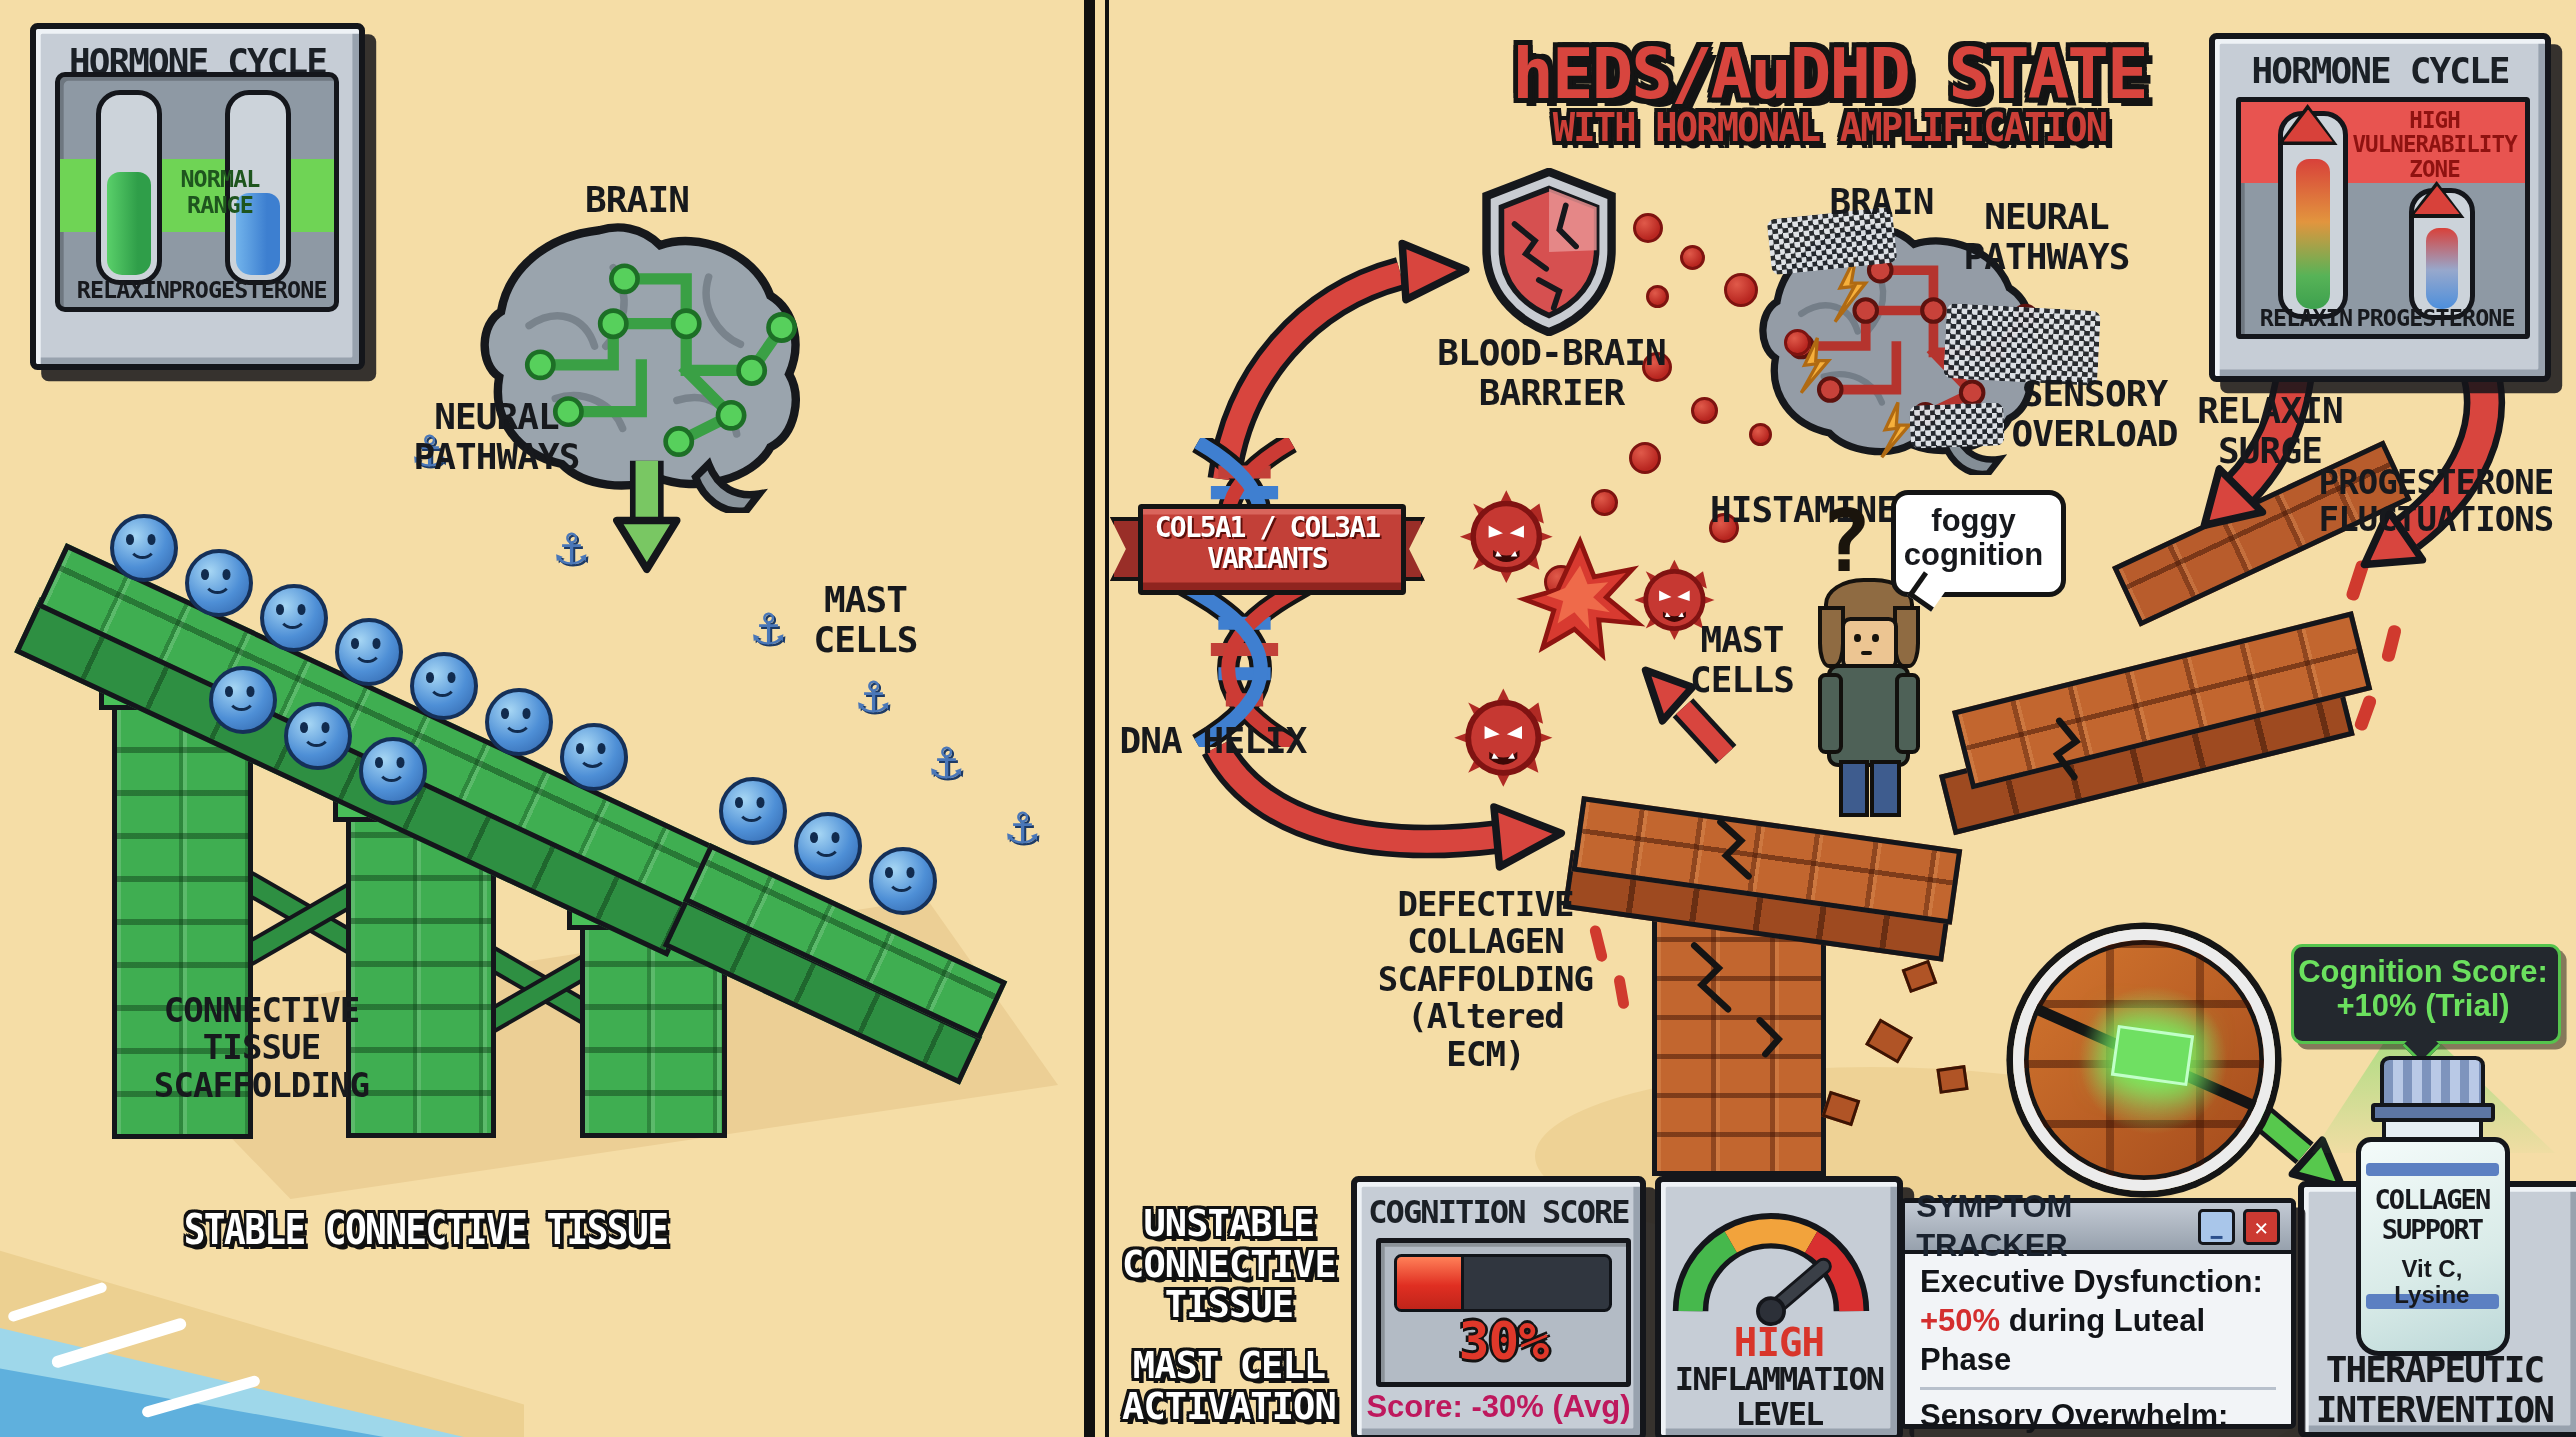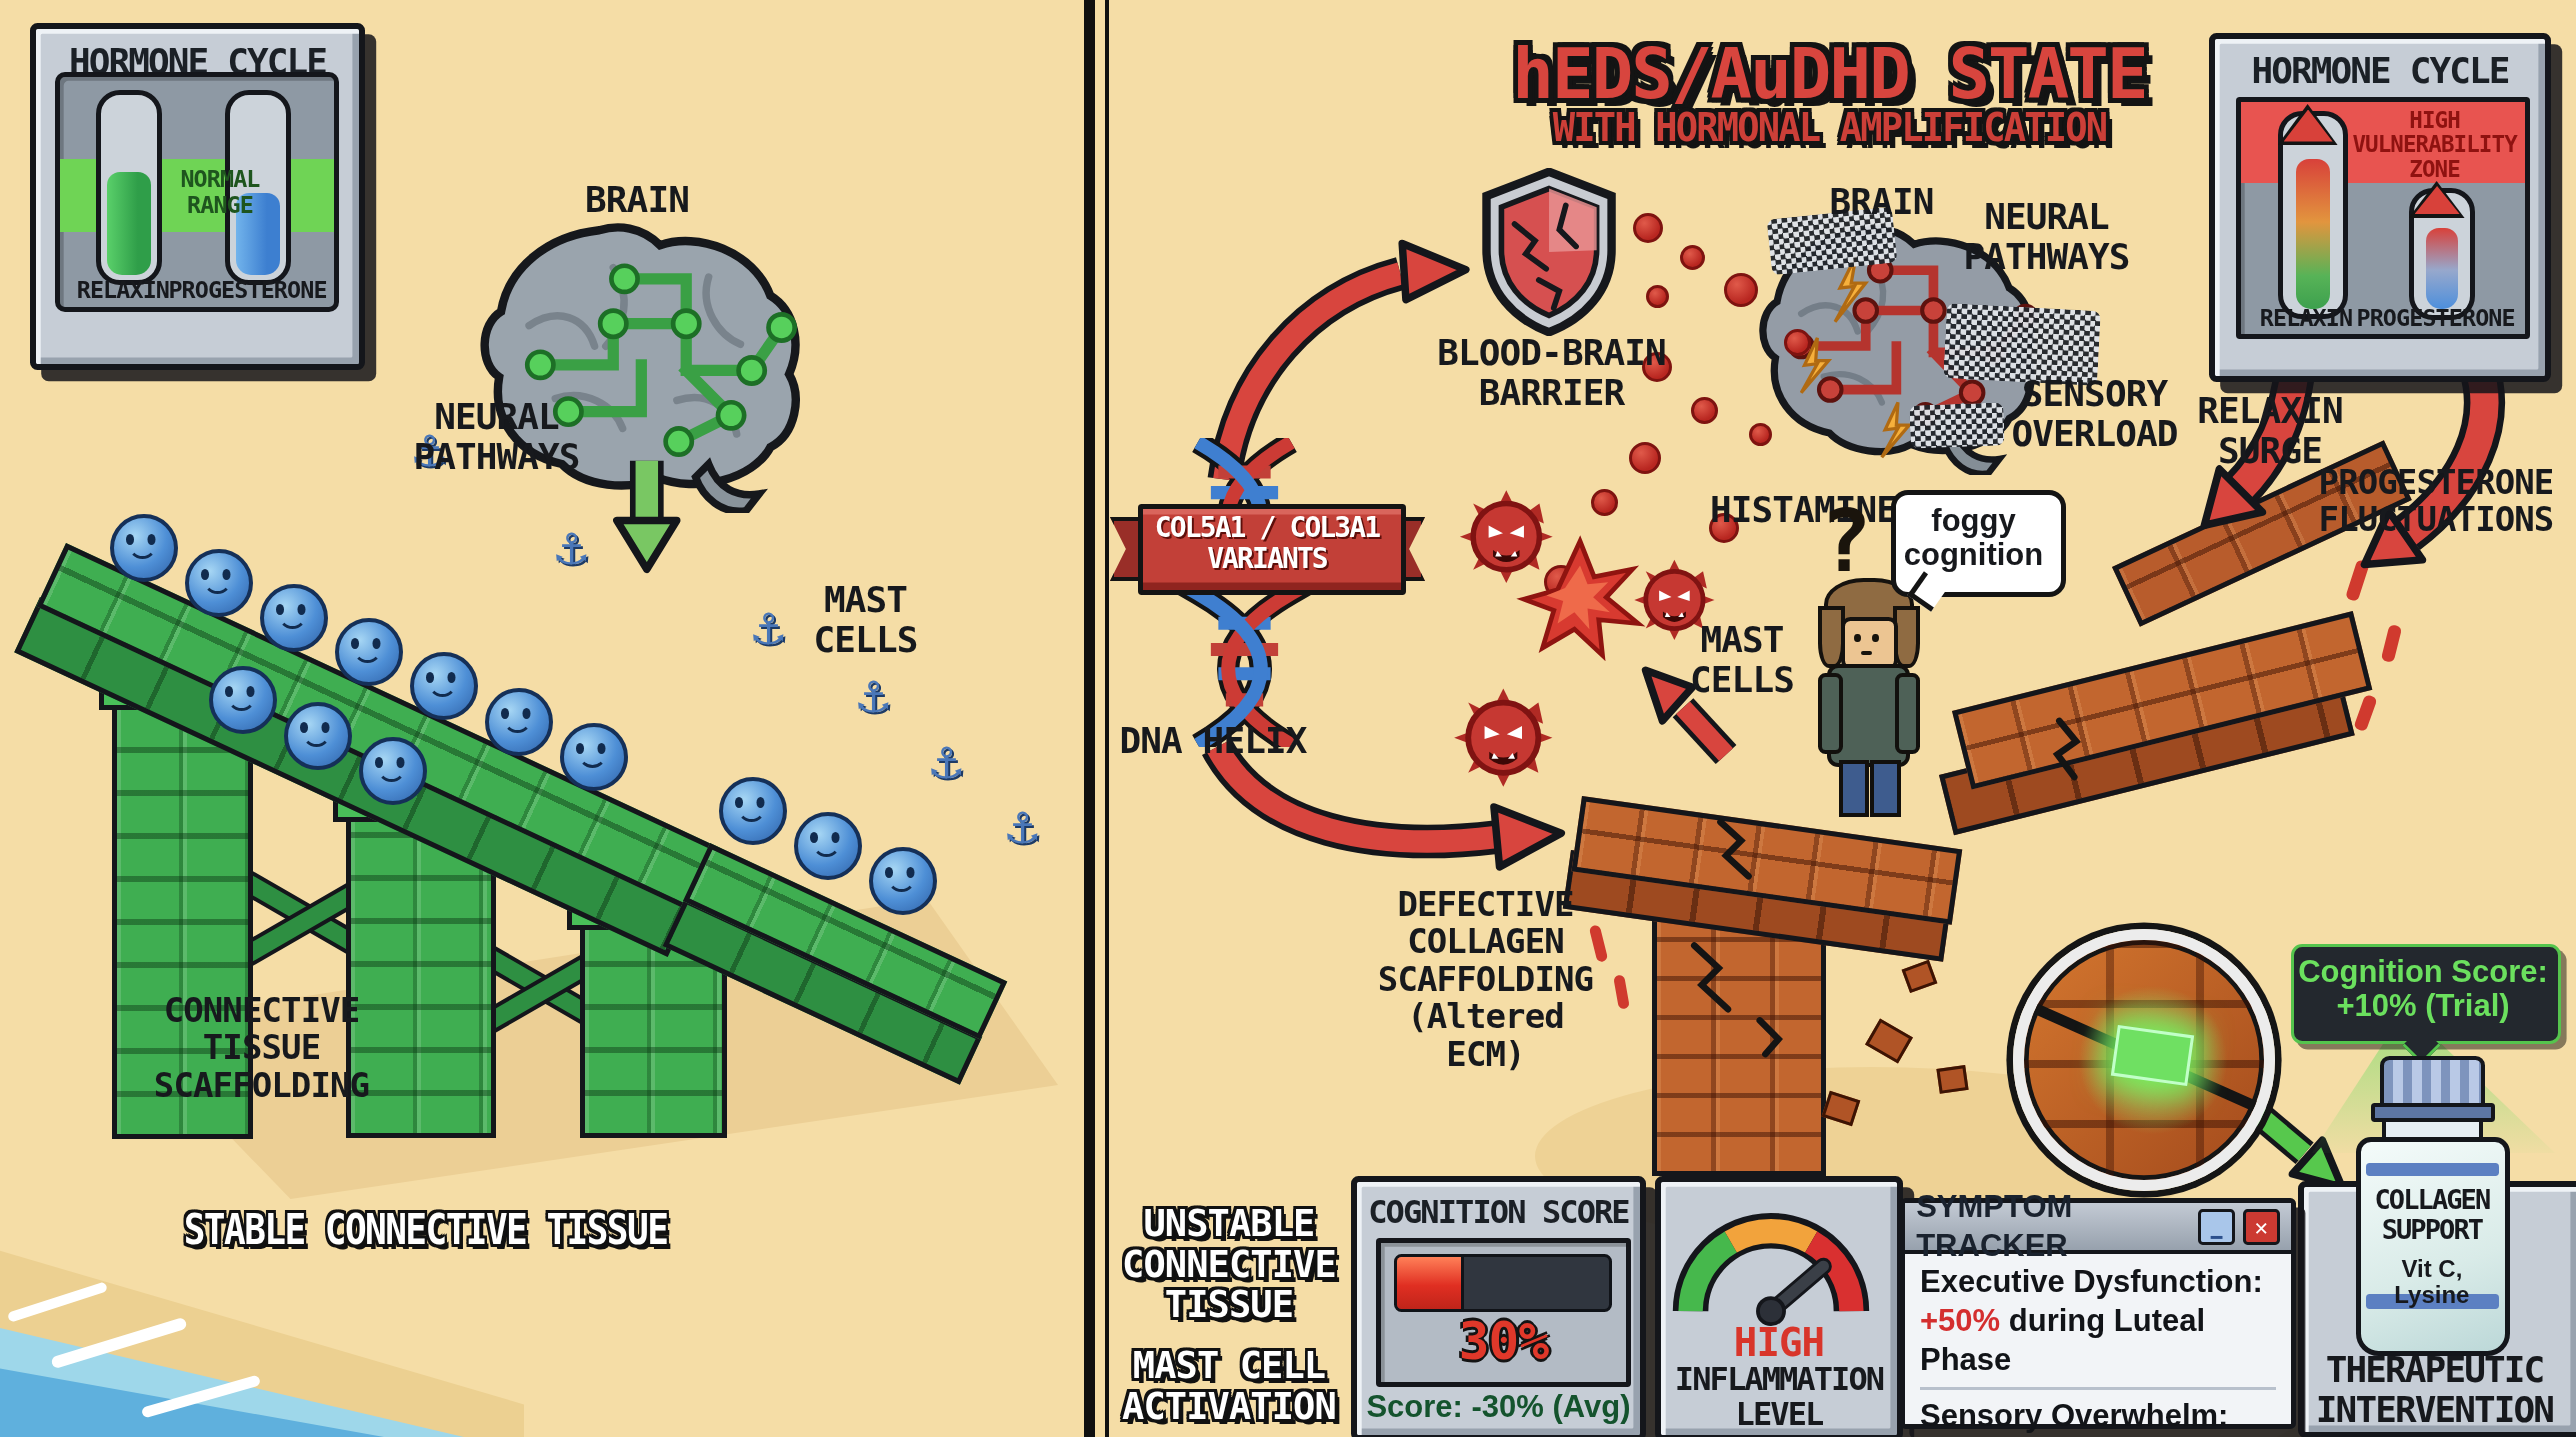--- a/index.html
+++ b/index.html
@@ -321,21 +321,21 @@
 ACTIVATION</div>
 
   <div class="panel" style="left:1351px;top:1176px;width:283px;height:253px;">
     <div class="ptitle" style="font-size:32px;">COGNITION SCORE</div>
     <div class="pinner" style="left:19px;top:56px;width:245px;height:139px;background:#b3bbc5;">
       <div class="abs" style="left:13px;top:11.2px;width:212px;height:52px;background:#30363f;border:3.7px solid #101318;border-radius:7.5px;overflow:hidden;">
         <div class="abs" style="left:0;top:0;width:30%;height:100%;background:linear-gradient(180deg,#ff8058,#e02f22 55%,#c0241a);border-right:3.7px solid #101318;"></div>
       </div>
       <div class="lbl" style="left:0;top:71px;width:100%;font-size:51px;color:#e0382a;text-shadow:2.8px 0 #141414,-2.8px 0 #141414,0 2.8px #141414,0 -2.8px #141414;">30%</div>
     </div>
-    <div class="lbl" style="left:0;bottom:11.2px;top:auto;width:100%;font-size:31px;color:#14532d;font-family:'Liberation Sans',sans-serif;letter-spacing:0;">Score: -30% (Avg)</div>
+    <div class="lbl" style="left:0;bottom:11.2px;top:auto;width:100%;font-size:31px;color:#be185d;font-family:'Liberation Sans',sans-serif;letter-spacing:0;">Score: -30% (Avg)</div>
   </div>
 
   <div class="panel" style="left:1655px;top:1176px;width:236px;height:253px;">
     <svg style="position:absolute;left:9.4px;top:15px;" width="202" height="131" viewBox="0 0 216 140">
       <path d="M14,122 A94,94 0 0 1 202,122" fill="none" stroke="#c8ced4" stroke-width="14"></path>
       <path d="M22,122 A86,86 0 0 1 194,122" fill="none" stroke="#14161b" stroke-width="38"></path>
       <path d="M22,122 A86,86 0 0 1 65,48" fill="none" stroke="#46b84c" stroke-width="26"></path>
       <path d="M65,48 A86,86 0 0 1 151,48" fill="none" stroke="#f2a33c" stroke-width="26"></path>
       <path d="M151,48 A86,86 0 0 1 194,122" fill="none" stroke="#d93030" stroke-width="26"></path>
       <line x1="108" y1="122" x2="164" y2="74" stroke="#14161b" stroke-width="18" stroke-linecap="round"></line>

